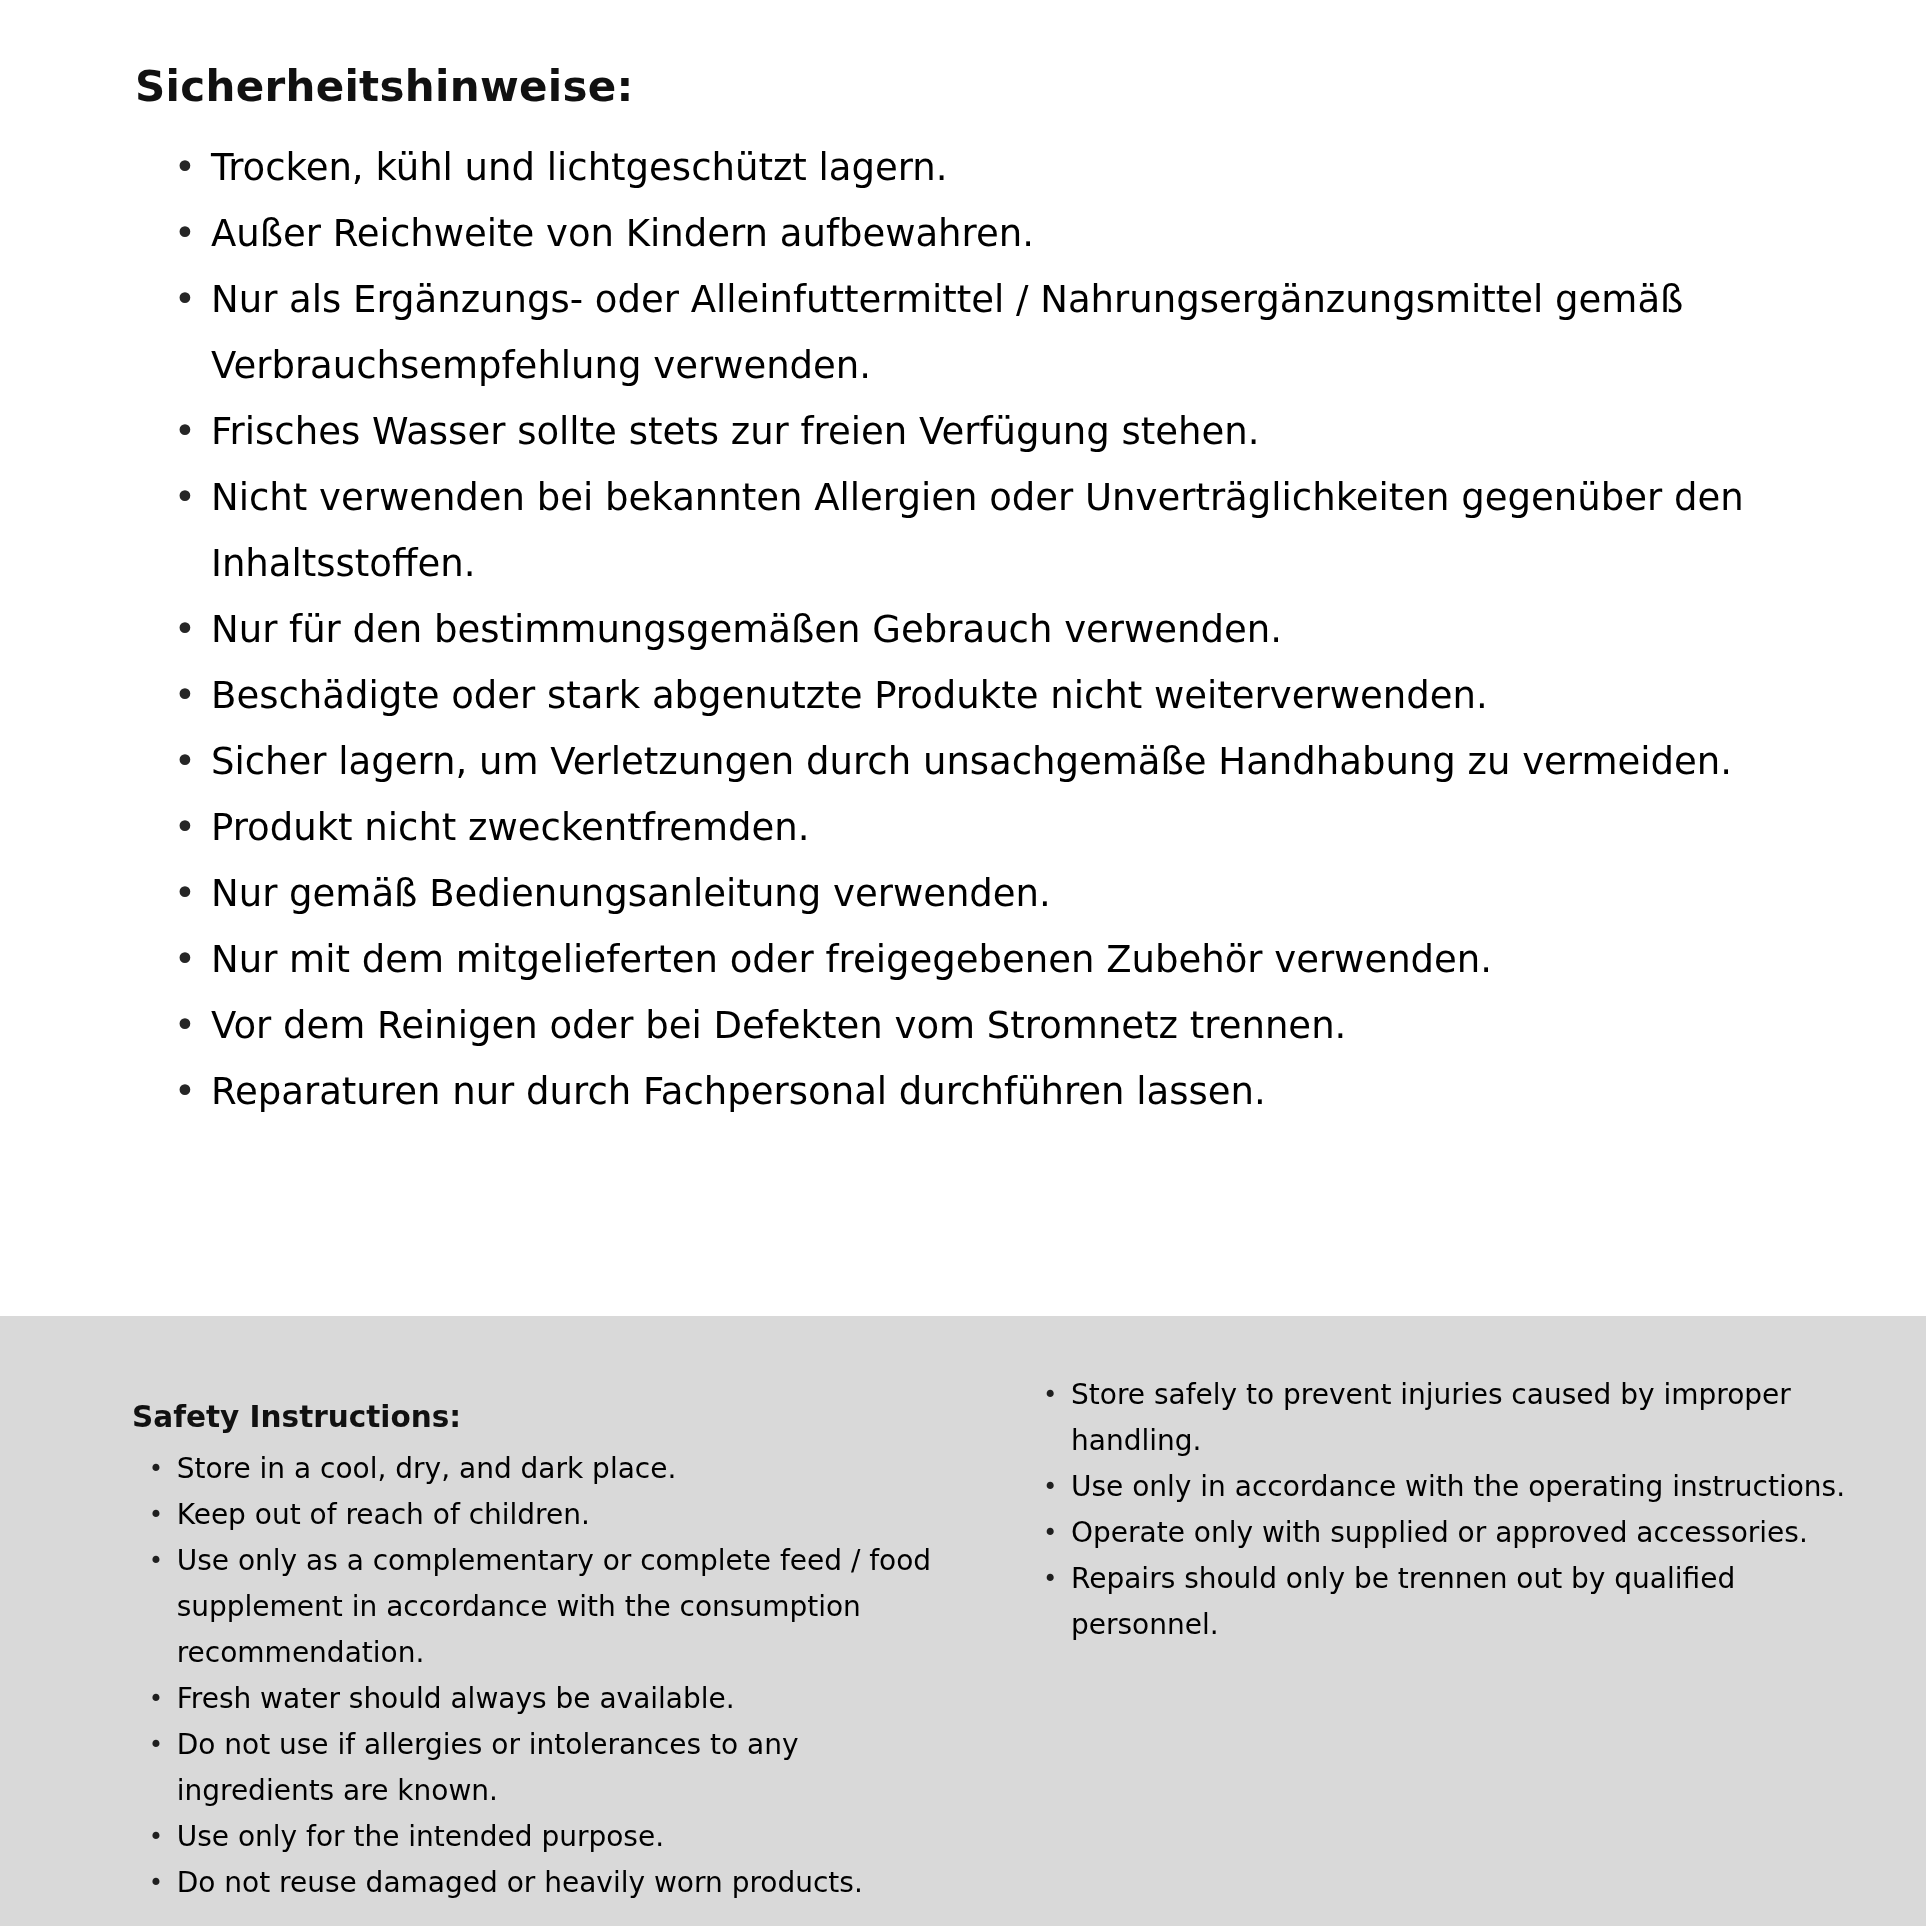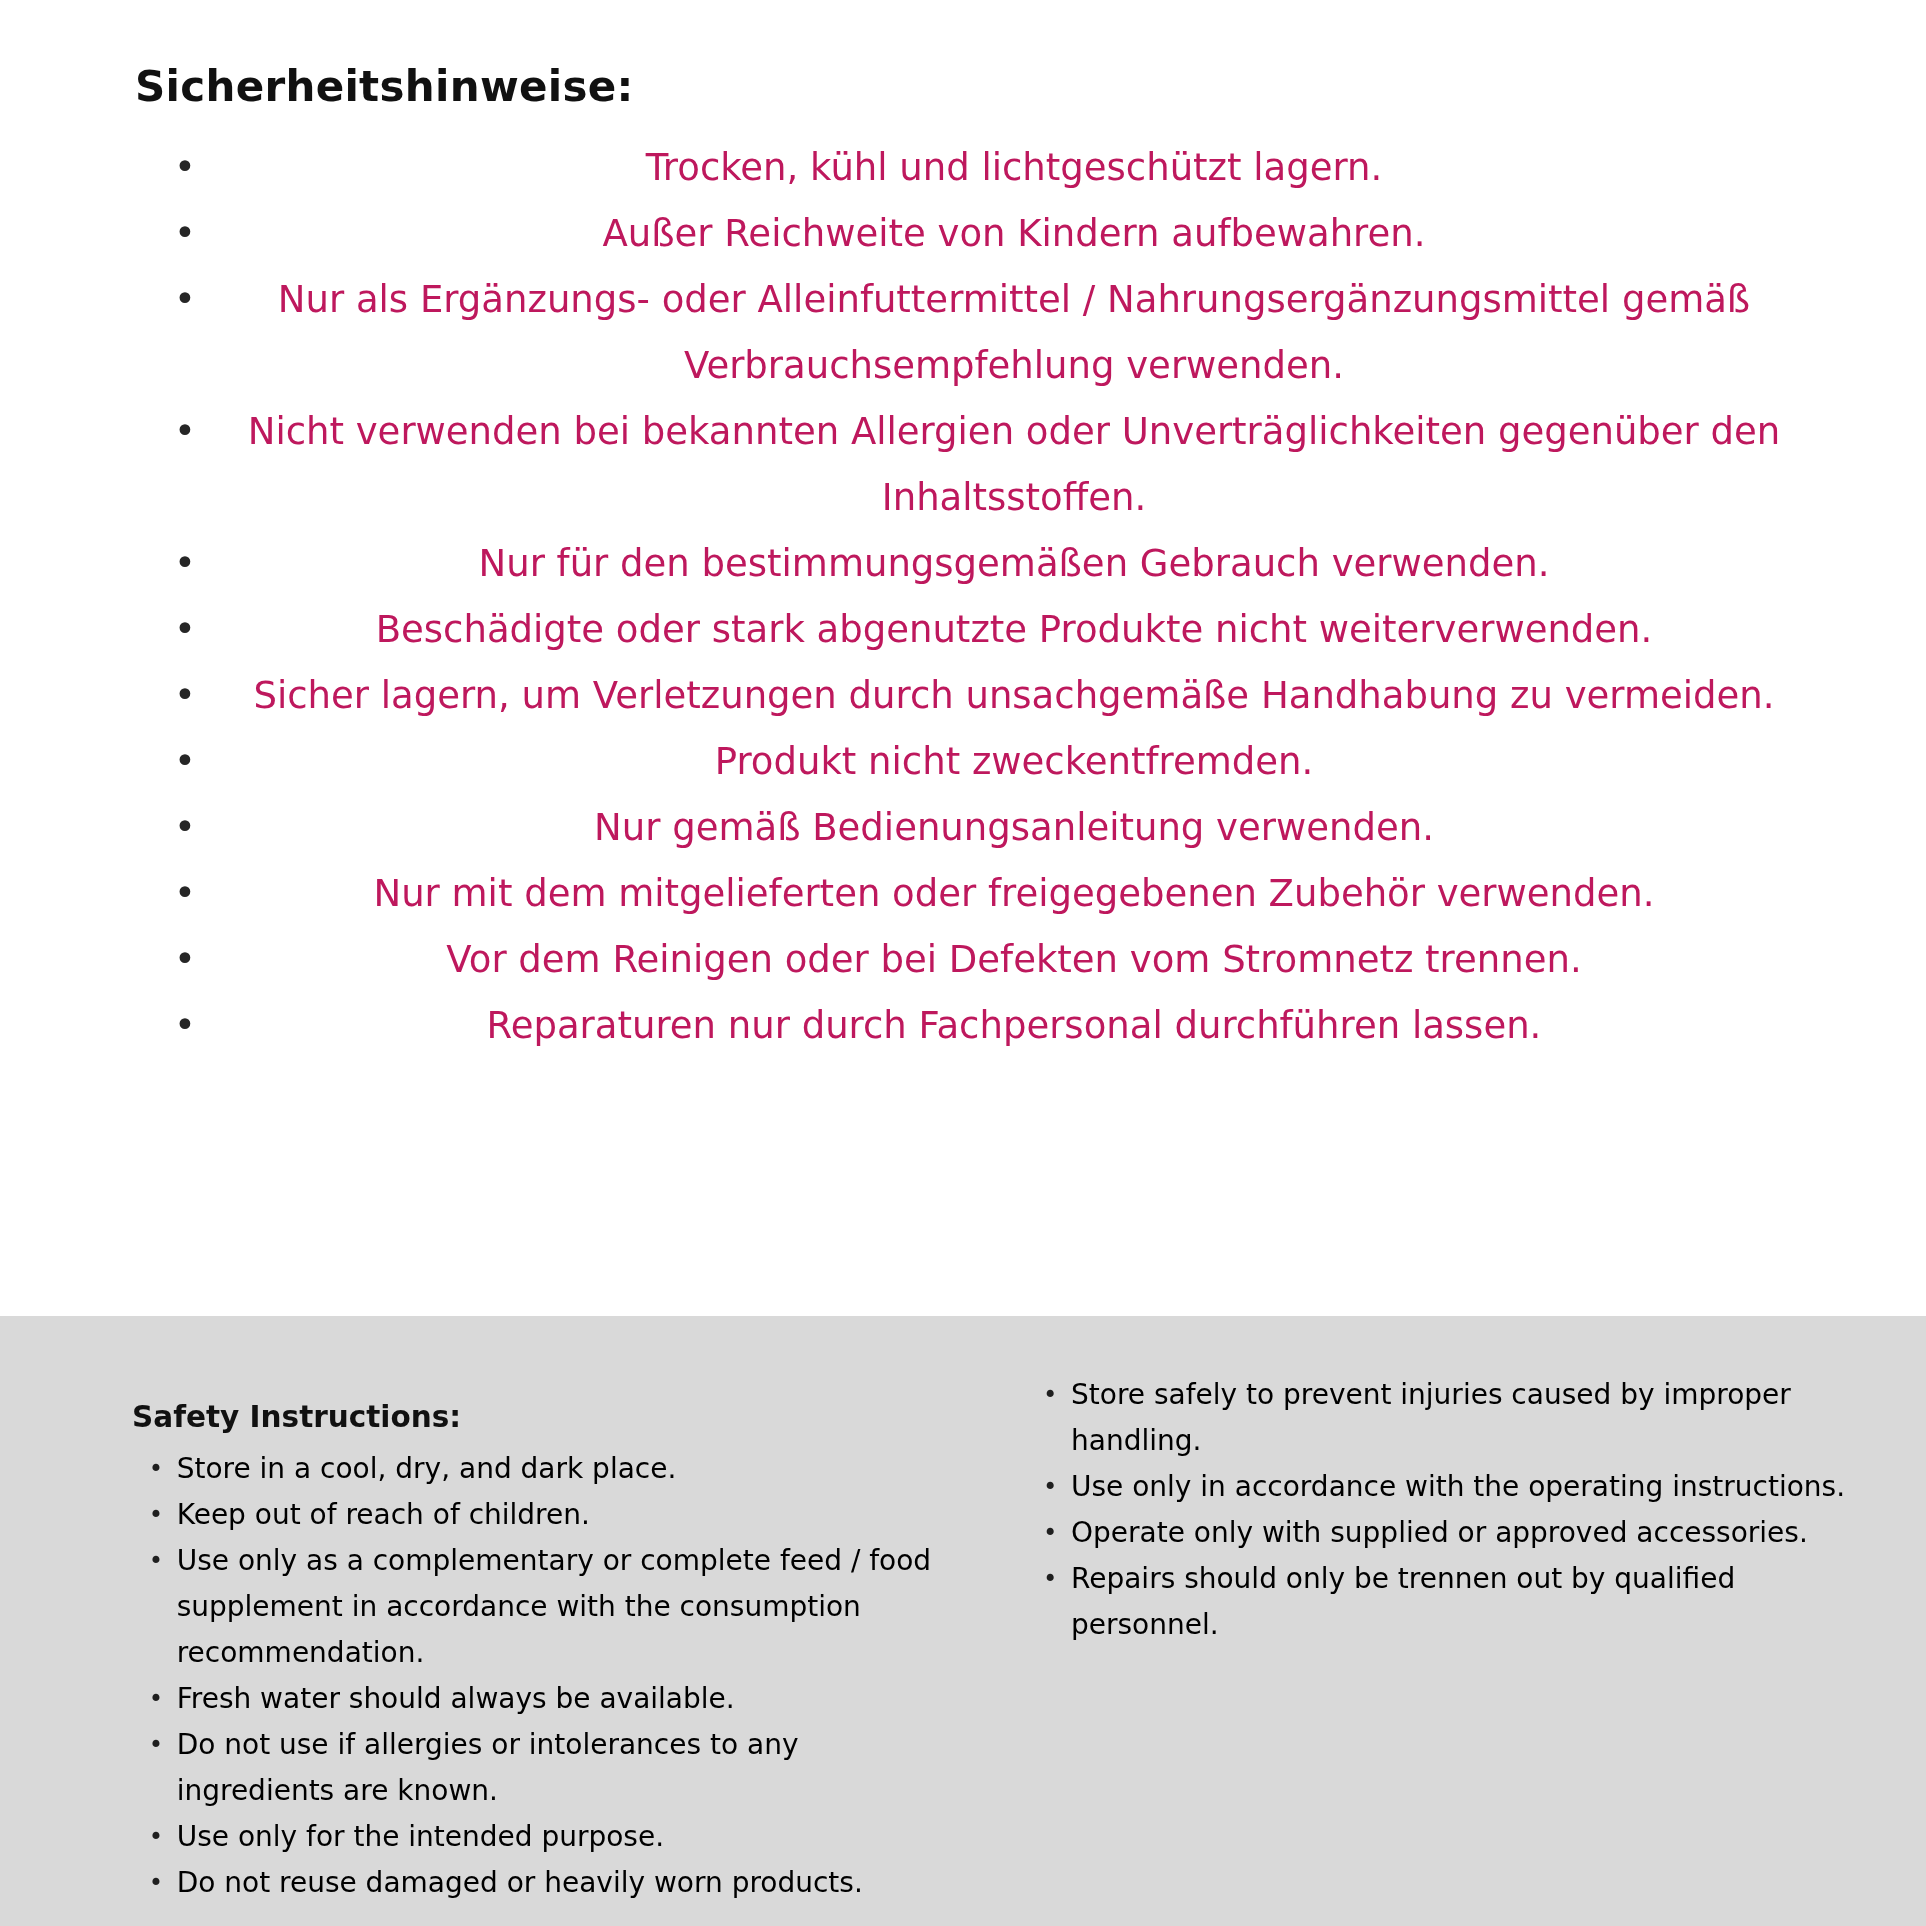--- a/index.html
+++ b/index.html
@@ -39,23 +39,22 @@
   .de-list {
     list-style: none;
     margin: 0;
     padding: 0 0 0 39px;
     max-width: 1682px;
   }
   .de-list li {
     position: relative;
     font-size: 37px;
     line-height: 66px;
-    color: #be185d;
+    color: #000000;
     padding-left: 37px;
-    text-align: center;
   }
   .de-list li::before {
     content: "\2022";
     position: absolute;
     left: 0;
     top: 0;
     color: #262626;
   }
 
   
@@ -110,20 +109,21 @@
 <body>
 
 <div class="page">
 
   <section class="de-section">
     <h1 class="de-title">Sicherheitshinweise:</h1>
     <ul class="de-list">
         <li>Trocken, kühl und lichtgeschützt lagern.</li>
         <li>Außer Reichweite von Kindern aufbewahren.</li>
         <li>Nur als Ergänzungs- oder Alleinfuttermittel / Nahrungsergänzungsmittel gemäß Verbrauchsempfehlung verwenden.</li>
+        <li>Frisches Wasser sollte stets zur freien Verfügung stehen.</li>
         <li>Nicht verwenden bei bekannten Allergien oder Unverträglichkeiten gegenüber den Inhaltsstoffen.</li>
         <li>Nur für den bestimmungsgemäßen Gebrauch verwenden.</li>
         <li>Beschädigte oder stark abgenutzte Produkte nicht weiterverwenden.</li>
         <li>Sicher lagern, um Verletzungen durch unsachgemäße Handhabung zu vermeiden.</li>
         <li>Produkt nicht zweckentfremden.</li>
         <li>Nur gemäß Bedienungsanleitung verwenden.</li>
         <li>Nur mit dem mitgelieferten oder freigegebenen Zubehör verwenden.</li>
         <li>Vor dem Reinigen oder bei Defekten vom Stromnetz trennen.</li>
         <li>Reparaturen nur durch Fachpersonal durchführen lassen.</li>
       </ul>

